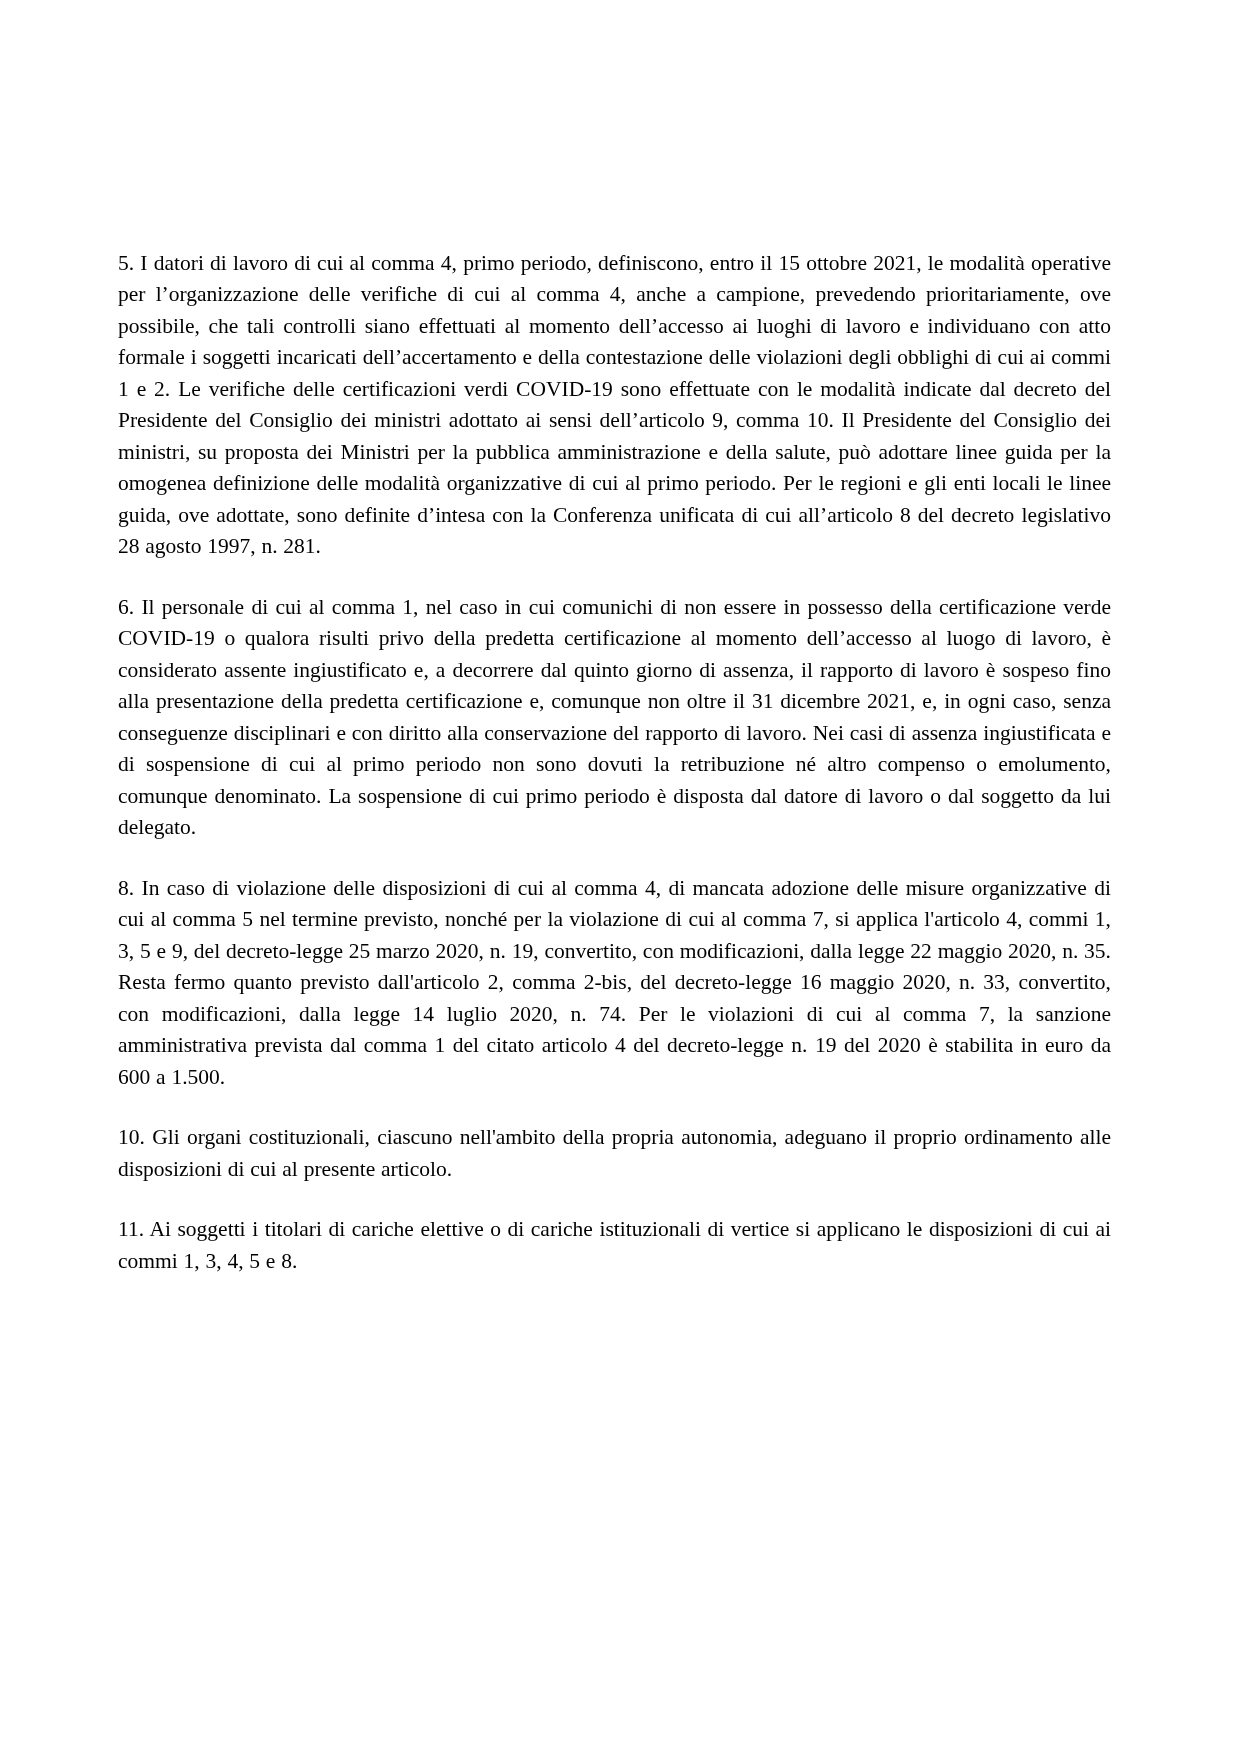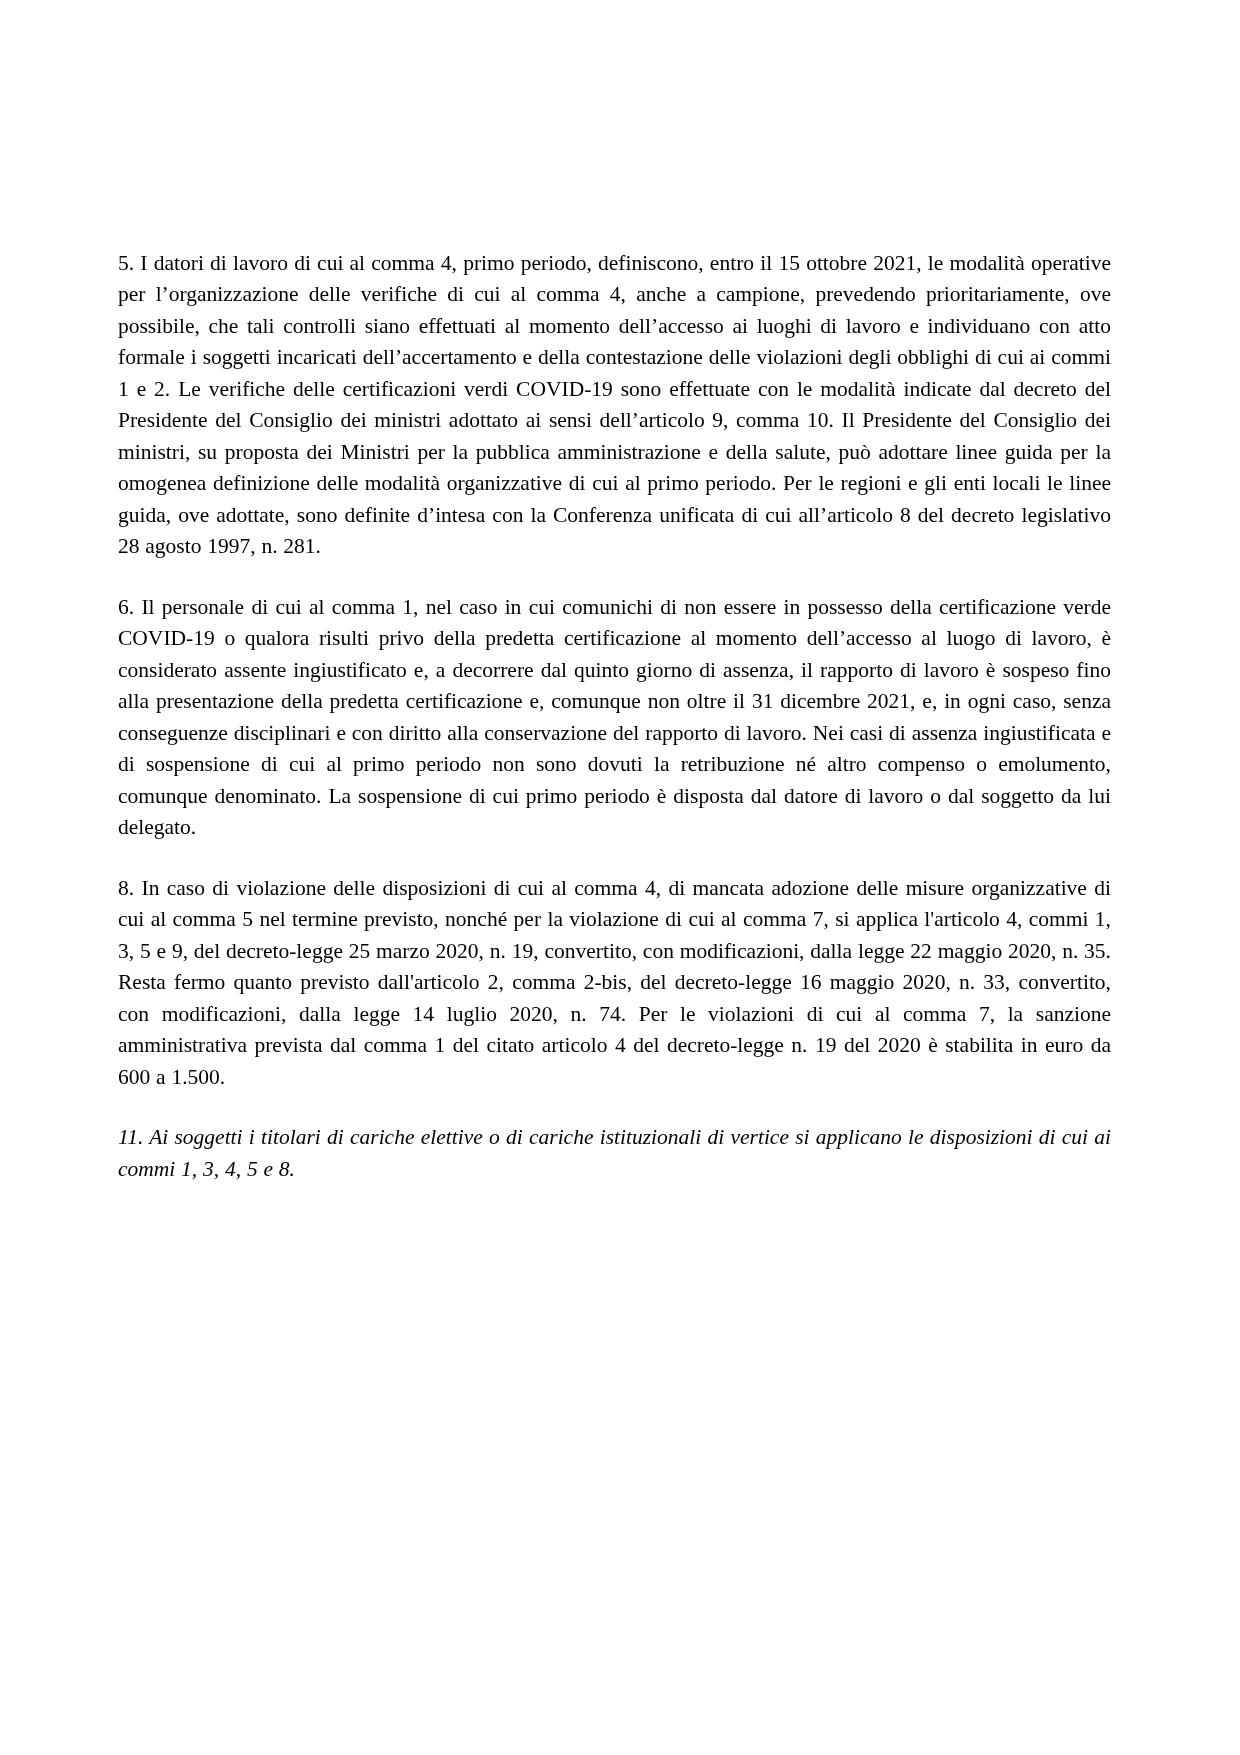--- a/index.html
+++ b/index.html
@@ -27,36 +27,36 @@
     margin: 0 11px 29px 0;
     font-size: 21.5px;
     line-height: 1.465;
     text-align: justify;
     text-justify: inter-word;
     hyphens: none;
     word-spacing: 0.02em;
   }
   p.para:last-child {
     margin-bottom: 0;
-    font-style: italic;
   }
   .it {
   }
 </style>
 </head>
 <body>
 
 <div class="page">
   <div class="doc-body">
 
     <p class="para">5. I datori di lavoro di cui al comma 4, primo periodo, definiscono, entro il 15 ottobre 2021, le modalità operative per l’organizzazione delle verifiche di cui al comma 4, anche a campione, prevedendo prioritariamente, ove possibile, che tali controlli siano effettuati al momento dell’accesso ai luoghi di lavoro e individuano con atto formale i soggetti incaricati dell’accertamento e della contestazione delle violazioni degli obblighi di cui ai commi 1 e 2. Le verifiche delle certificazioni verdi COVID-19 sono effettuate con le modalità indicate dal decreto del Presidente del Consiglio dei ministri adottato ai sensi dell’articolo 9, comma 10. Il Presidente del Consiglio dei ministri, su proposta dei Ministri per la pubblica amministrazione e della salute, può adottare linee guida per la omogenea definizione delle modalità organizzative di cui al primo periodo. Per le regioni e gli enti locali le linee guida, ove adottate, sono definite d’intesa con la Conferenza unificata di cui all’articolo 8 del decreto legislativo 28 agosto 1997, n. 281.</p>
 
     <p class="para">6. Il personale di cui al comma 1, nel caso in cui comunichi di non essere in possesso della certificazione verde COVID-19 o qualora risulti privo della predetta certificazione al momento dell’accesso al luogo di lavoro, è considerato assente ingiustificato e, a decorrere dal quinto giorno di assenza, il rapporto di lavoro è sospeso fino alla presentazione della predetta certificazione e, comunque non oltre il 31 dicembre 2021, e, in ogni caso, senza conseguenze disciplinari e con diritto alla conservazione del rapporto di lavoro. Nei casi di assenza ingiustificata e di sospensione di cui al primo periodo non sono dovuti la retribuzione né altro compenso o emolumento, comunque denominato. La sospensione di cui primo periodo è disposta dal datore di lavoro o dal soggetto da lui delegato.</p>
 
 
     <p class="para"><span>8. In caso di violazione delle disposizioni di cui al comma 4, di mancata adozione delle misure organizzative di cui al comma 5 nel termine previsto, nonché per la violazione di cui al comma 7, si applica l'articolo 4, commi 1, 3, 5 e 9, del decreto-legge 25 marzo 2020, n. 19, convertito, con modificazioni, dalla legge 22 maggio 2020, n. 35. Resta fermo quanto previsto dall'articolo 2, comma 2-</span><span class="it">bis</span><span>, del decreto-legge 16 maggio 2020, n. 33, convertito, con modificazioni, dalla legge 14 luglio 2020, n. 74. Per le violazioni di cui al comma 7, la sanzione amministrativa prevista dal comma 1 del citato articolo 4 del decreto-legge n. 19 del 2020 è stabilita in euro da 600 a 1.500.</span></p>
 
 
+    <p class="para">10. Gli organi costituzionali, ciascuno nell'ambito della propria autonomia, adeguano il proprio ordinamento alle disposizioni di cui al presente articolo.</p>
 
     <p class="para">11. Ai soggetti i titolari di cariche elettive o di cariche istituzionali di vertice si applicano le disposizioni di cui ai commi 1, 3, 4, 5 e 8.</p>
 
   </div>
 </div>
 
 </body></html>

